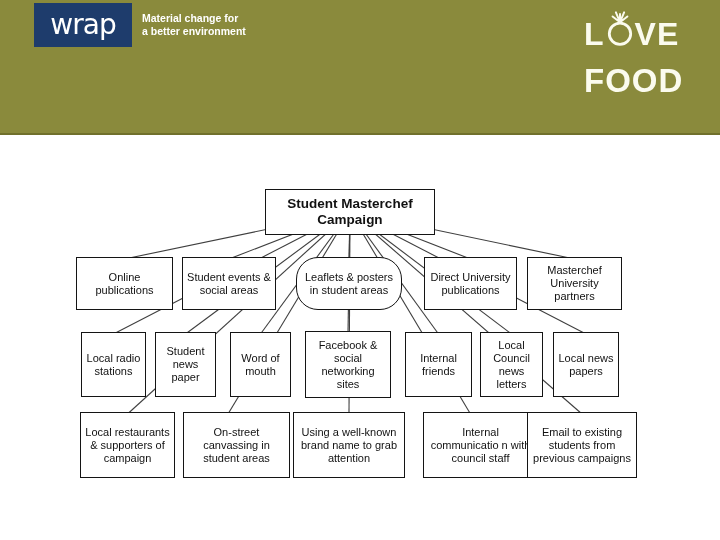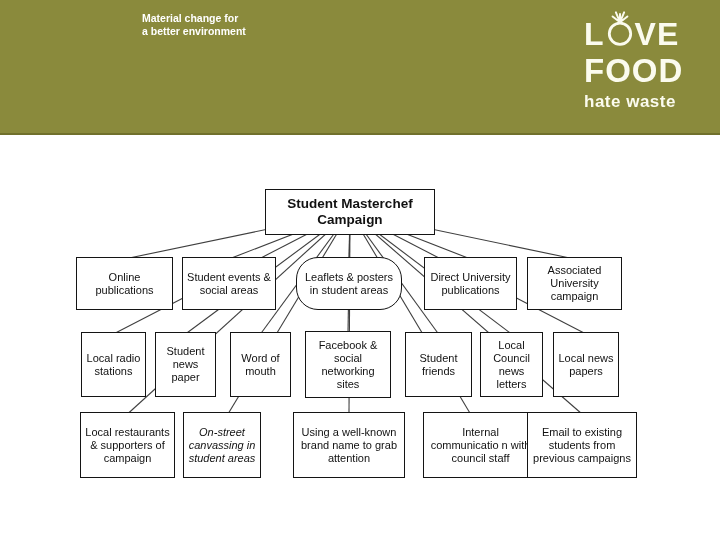--- a/index.html
+++ b/index.html
@@ -12,55 +12,57 @@
   .wrap-logo{position:absolute;left:34px;top:3px;width:98px;height:44px;background:#1e3c6c;
              display:flex;align-items:center;justify-content:center;}
   .wrap-text{color:#ffffff;font-size:28px;line-height:1;letter-spacing:-1px;
              font-family:"DejaVu Sans",sans-serif;}
   .tagline{position:absolute;left:142px;top:12px;color:#ffffff;font-weight:bold;
            font-size:10.5px;line-height:13px;}
   .lfhw{position:absolute;left:584px;top:8px;color:#fbfbee;}
   .lfhw-l1{display:flex;align-items:flex-end;font-weight:bold;font-size:32px;line-height:1;
            height:42px;letter-spacing:1px;}
   .tomato{width:28px;height:40px;margin:0 1px 2px 1px;color:#fbfbee;}
-  .lfhw-l2{font-weight:bold;font-size:33px;line-height:1;letter-spacing:1px;margin-top:4px;}
+  .lfhw-l2{font-weight:bold;font-size:33px;line-height:1;letter-spacing:1px;margin-top:14px;}
   .lfhw-l3{font-weight:bold;font-size:17px;margin-top:5px;letter-spacing:0.5px;}
 
   
   .canvas{position:absolute;left:0;top:0;width:720px;height:540px;}
   #lines{position:absolute;left:0;top:0;z-index:1;}
   .node{position:absolute;z-index:2;background:#ffffff;border:1.5px solid #141414;
         box-sizing:border-box;display:flex;align-items:center;justify-content:center;
         text-align:center;font-size:11px;line-height:13px;color:#111111;padding:2px 4px;}
   .node.root{font-weight:bold;font-size:13.5px;line-height:16px;padding:6px 6px;}
 </style>
 </head>
 <body>
 
 <div class="slide">
 
   <div class="header">
 
+    <div class="wrap-logo">
+      <span class="wrap-text">wrap</span>
+    </div>
 
     <div class="tagline">
       <div>Material change for</div>
       <div>a better environment</div>
     </div>
 
     <div class="lfhw">
       <div class="lfhw-l1">
         <span>L</span>
         <svg class="tomato" viewBox="0 0 34 44" aria-hidden="true">
           <circle cx="17" cy="29" r="13" fill="none" stroke="currentColor" stroke-width="3.4"></circle>
           <path d="M17 15 L17 5 M17 15 L8 8 M17 15 L26 8 M17 15 L12 3 M17 15 L22 3" fill="none" stroke="currentColor" stroke-width="2.4" stroke-linecap="round"></path>
         </svg>
         <span>VE</span>
       </div>
       <div class="lfhw-l2">FOOD</div>
-      <div class="lfhw-l3">hate waste</div>
     </div>
 
   </div>
 
   <div class="canvas">
     <svg id="lines" width="720" height="540">
         <line x1="350" y1="212" x2="124.5" y2="259" stroke="#3f3f3f" stroke-width="1.1"></line>
         <line x1="350" y1="212" x2="229" y2="259" stroke="#3f3f3f" stroke-width="1.1"></line>
         <line x1="350" y1="212" x2="349" y2="259" stroke="#3f3f3f" stroke-width="1.1"></line>
         <line x1="350" y1="212" x2="470.5" y2="259" stroke="#3f3f3f" stroke-width="1.1"></line>
@@ -85,47 +87,47 @@
         <div class="node" style="left: 182px; top: 257px; width: 94px; height: 53px; border-color: rgb(20, 20, 20);">
           <span>Student events &amp; social areas</span>
         </div>
         <div class="node" style="left: 296px; top: 257px; width: 106px; height: 53px; border-color: rgb(20, 20, 20); border-radius: 22px;">
           <span>Leaflets &amp; posters in student areas</span>
         </div>
         <div class="node" style="left: 424px; top: 257px; width: 93px; height: 53px; border-color: rgb(20, 20, 20);">
           <span>Direct University publications</span>
         </div>
         <div class="node" style="left: 527px; top: 257px; width: 95px; height: 53px; border-color: rgb(20, 20, 20);">
-          <span>Associated University campaign</span>
+          <span>Masterchef University partners</span>
         </div>
         <div class="node" style="left: 81px; top: 332px; width: 65px; height: 65px; border-color: rgb(20, 20, 20);">
           <span>Local radio stations</span>
         </div>
         <div class="node" style="left: 155px; top: 332px; width: 61px; height: 65px; border-color: rgb(20, 20, 20);">
           <span>Student news paper</span>
         </div>
         <div class="node" style="left: 230px; top: 332px; width: 61px; height: 65px; border-color: rgb(20, 20, 20);">
           <span>Word of mouth</span>
         </div>
         <div class="node" style="left: 305px; top: 331px; width: 86px; height: 67px; border-color: rgb(20, 20, 20);">
           <span>Facebook &amp; social networking sites</span>
         </div>
         <div class="node" style="left: 405px; top: 332px; width: 67px; height: 65px; border-color: rgb(20, 20, 20);">
-          <span>Student friends</span>
+          <span>Internal friends</span>
         </div>
         <div class="node" style="left: 480px; top: 332px; width: 63px; height: 65px; border-color: rgb(20, 20, 20);">
           <span>Local Council news letters</span>
         </div>
         <div class="node" style="left: 553px; top: 332px; width: 66px; height: 65px; border-color: rgb(20, 20, 20);">
           <span>Local news papers</span>
         </div>
         <div class="node" style="left: 80px; top: 412px; width: 95px; height: 66px; border-color: rgb(20, 20, 20);">
           <span>Local restaurants &amp; supporters of campaign</span>
         </div>
-        <div class="node" style="left: 183px; top: 412px; width: 78px; height: 66px; border-color: rgb(20, 20, 20); font-style: italic;">
+        <div class="node" style="left: 183px; top: 412px; width: 107px; height: 66px; border-color: rgb(20, 20, 20);">
           <span>On-street canvassing in student areas</span>
         </div>
         <div class="node" style="left: 293px; top: 412px; width: 112px; height: 66px; border-color: rgb(20, 20, 20);">
           <span>Using a well-known brand name to grab attention</span>
         </div>
         <div class="node" style="left: 423px; top: 412px; width: 115px; height: 66px; border-color: rgb(20, 20, 20);">
           <span>Internal communicatio n with council staff</span>
         </div>
         <div class="node" style="left: 527px; top: 412px; width: 110px; height: 66px; border-color: rgb(20, 20, 20);">
           <span>Email to existing students from previous campaigns</span>

